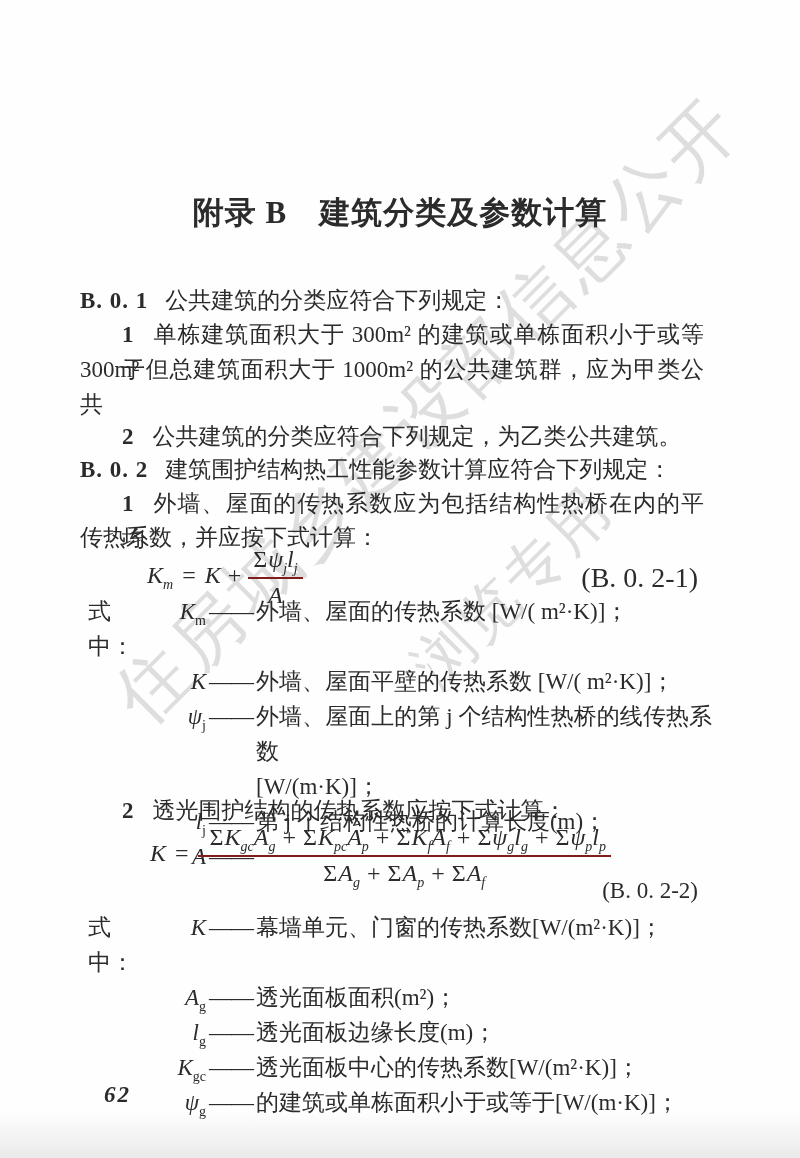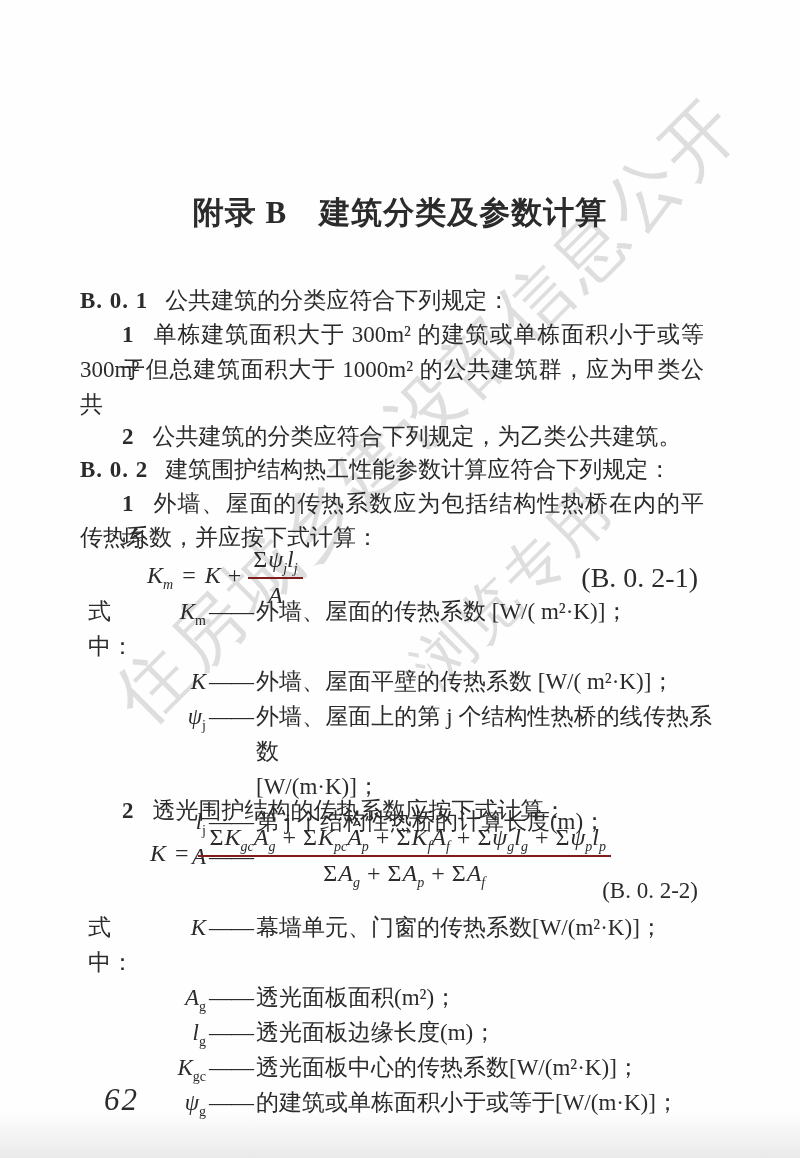--- a/index.html
+++ b/index.html
@@ -51,21 +51,21 @@
   
   .defs { position:absolute; left:88px; width:624px; }
   .def-row { display:flex; font-size:23px; line-height:35px; }
   .def-prefix { flex:none; width:68px; }
   .def-sym { flex:none; width:50px; text-align:right; font-style:italic; }
   .def-sym sub { font-size:14px; line-height:0; font-style:normal; }
   .def-dash { flex:none; margin:0 3px; letter-spacing:-1px; }
   .def-text { flex:1; text-align:justify; }
   .pagenum {
     position:absolute; left:104px; top:1082px;
-    font-size:31px; font-style:italic; letter-spacing:2px;
+    font-size:23px; font-style:italic; letter-spacing:2px;font-weight:bold;
   }
 </style>
 </head>
 <body>
 
 <div class="page">
 
   <div class="wm wm1">住房城乡建设部信息公开</div>
   <div class="wm wm2">浏览专用</div>
 

